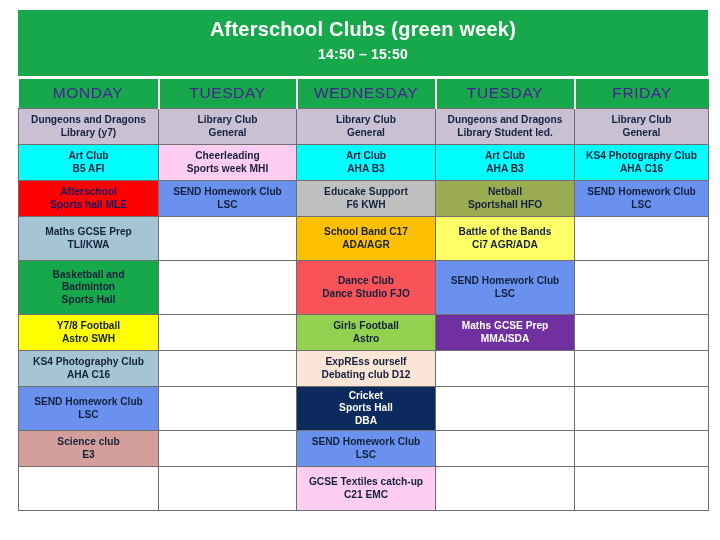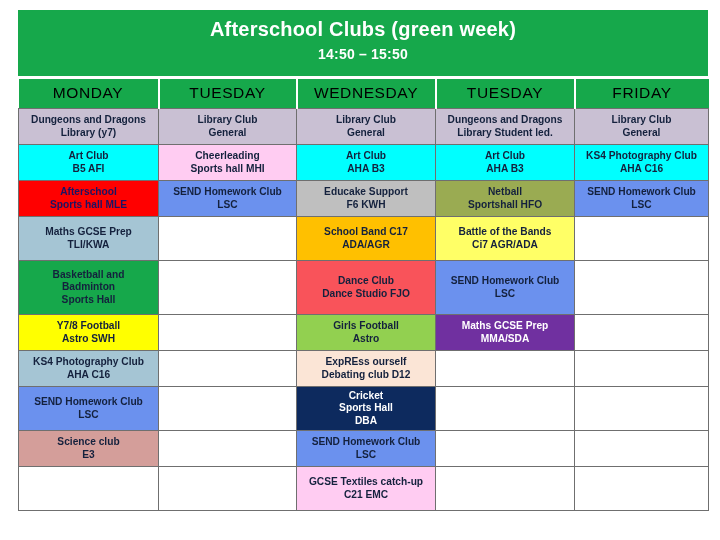--- a/index.html
+++ b/index.html
@@ -43,21 +43,21 @@
     margin-top: 3px;
   }
   table.timetable col.c-mon  { width: 140px; }
   table.timetable col.c-tue  { width: 138px; }
   table.timetable col.c-wed  { width: 139px; }
   table.timetable col.c-thu  { width: 139px; }
   table.timetable col.c-fri  { width: 134px; }
 
   thead th {
     background: #16a84b;
-    color: #000000;
+    color: #4c1d95;
     font-weight: normal;
     font-size: 15.5px;
     letter-spacing: 0.6px;
     height: 24px;
     padding: 2px 0 3px 0;
     border-left: 2px solid #ffffff;
     border-right: 2px solid #ffffff;
     text-align: center;
     vertical-align: middle;
   }
@@ -128,21 +128,21 @@
             <span class="ln">General</span>
           </td>
         </tr>
         <tr style="height: 36px;">
           <td style="background: rgb(0, 255, 255); color: rgb(20, 33, 61);">
             <span class="ln">Art Club</span>
             <span class="ln">B5 AFI</span>
           </td>
           <td style="background: rgb(255, 204, 242); color: rgb(20, 33, 61);">
             <span class="ln">Cheerleading</span>
-            <span class="ln">Sports hall MHI</span>
+            <span class="ln">Sports week MHI</span>
           </td>
           <td style="background: rgb(0, 255, 255); color: rgb(20, 33, 61);">
             <span class="ln">Art  Club</span>
             <span class="ln">AHA    B3</span>
           </td>
           <td style="background: rgb(0, 255, 255); color: rgb(20, 33, 61);">
             <span class="ln">Art Club</span>
             <span class="ln">AHA B3</span>
           </td>
           <td style="background: rgb(0, 255, 255); color: rgb(20, 33, 61);">

